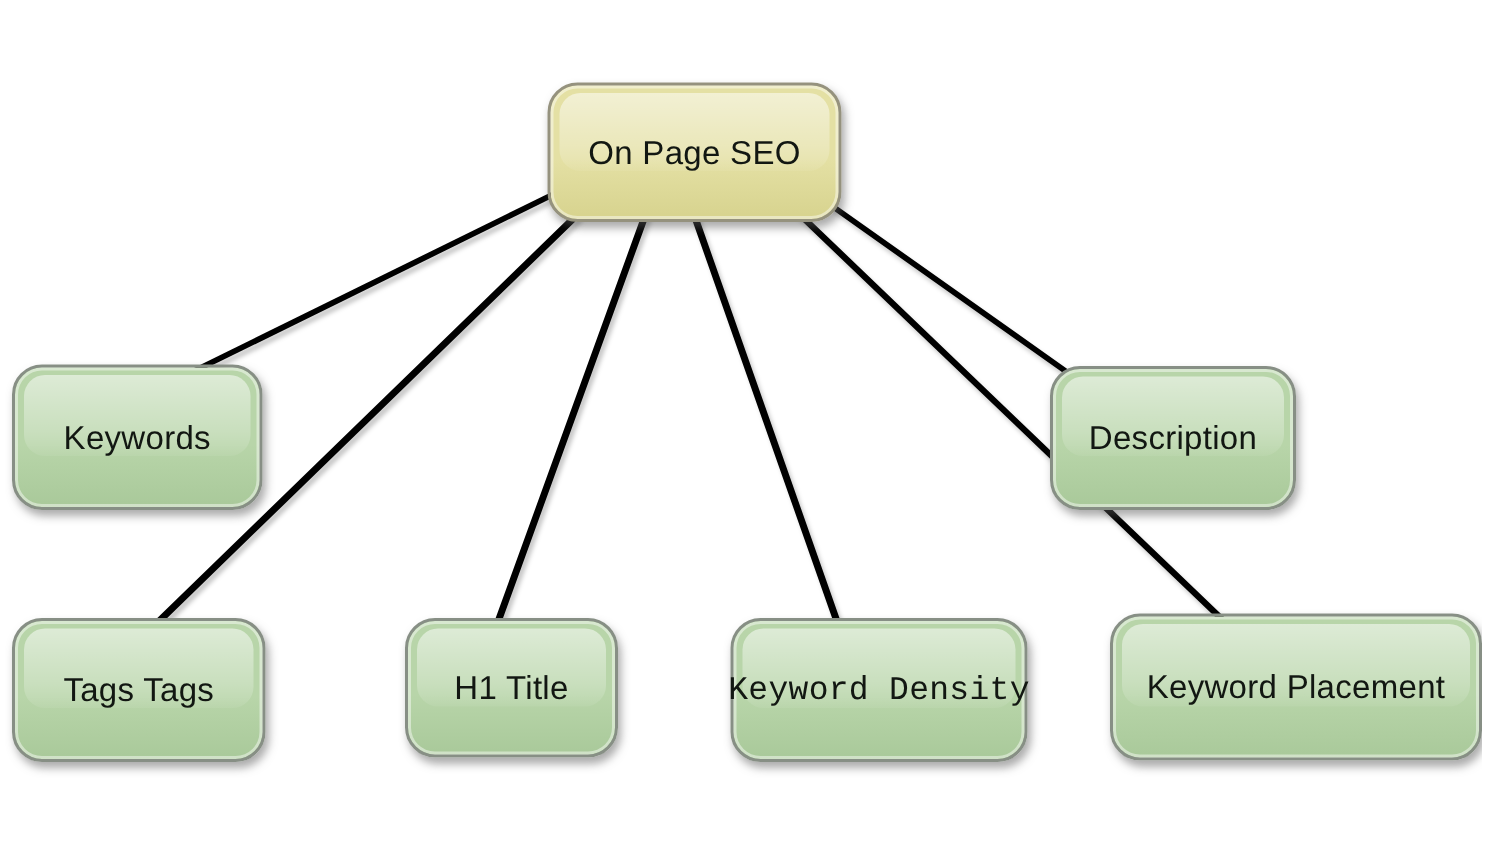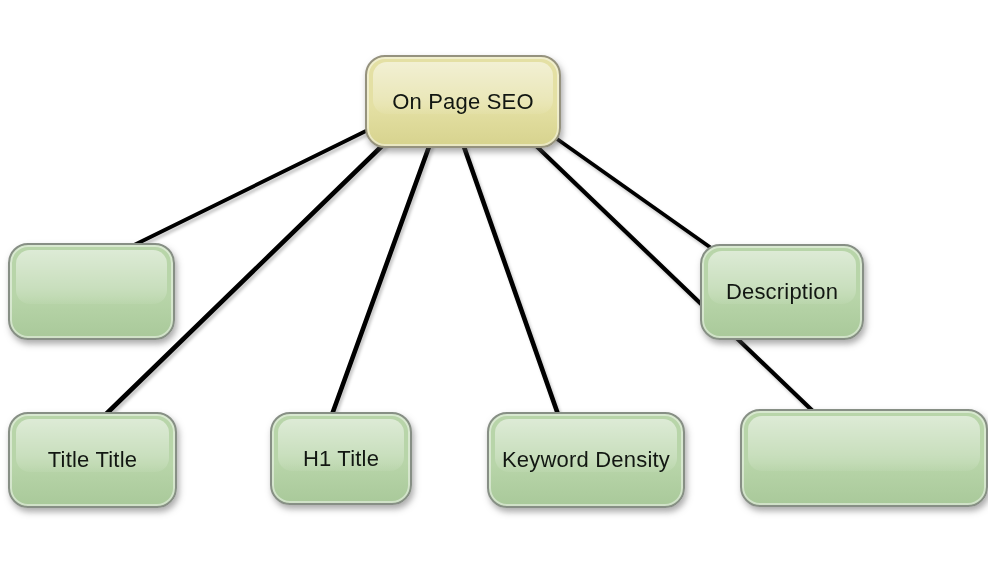--- a/index.html
+++ b/index.html
@@ -70,21 +70,21 @@
       var(--root-fill, #e3dfa0) 0%,
       var(--root-fill, #e3dfa0) 55%,
       var(--root-fill-dark, #d8d48f) 100%);
   }
   
   .n-root              { left: 365px; top: 55px;  width: 196px; height: 93px; }
   .n-keywords          { left: 8px;   top: 243px; width: 167px; height: 97px; }
   .n-description       { left: 700px; top: 244px; width: 164px; height: 96px; text-align: center; }
   .n-title-tags        { left: 8px;   top: 412px; width: 169px; height: 96px; }
   .n-h1-tags           { left: 270px; top: 412px; width: 142px; height: 93px; }
-  .n-keyword-density   { left: 487px; top: 412px; width: 198px; height: 96px; }
+  .n-keyword-density   { left: 487px; top: 412px; width: 198px; height: 96px; font-family: Liberation Mono, monospace; }
   .n-keyword-placement { left: 740px; top: 409px; width: 248px; height: 98px; }
 </style>
 </head>
 <body>
 
 <div class="canvas">
 
   <svg class="edges" width="1000" height="570" viewBox="0 0 1000 570">
     <line x1="372" y1="128" x2="124" y2="250" stroke-width="3.8"></line>
     <line x1="384" y1="144" x2="102" y2="418" stroke-width="4.6"></line>
@@ -94,39 +94,41 @@
     <line x1="530" y1="140" x2="818" y2="416" stroke-width="4.2"></line>
   </svg>
 
   <div class="node root n-root">
     <div class="gloss"></div>
     <span class="label">On Page SEO</span>
   </div>
 
   <div class="node child n-keywords">
     <div class="gloss"></div>
+    <span class="label">Keywords</span>
   </div>
 
   <div class="node child n-description">
     <div class="gloss"></div>
     <span class="label">Description</span>
   </div>
 
   <div class="node child n-title-tags">
     <div class="gloss"></div>
-    <span class="label">Title Title</span>
+    <span class="label">Tags Tags</span>
   </div>
 
   <div class="node child n-h1-tags">
     <div class="gloss"></div>
     <span class="label">H1 Title</span>
   </div>
 
   <div class="node child n-keyword-density">
     <div class="gloss"></div>
     <span class="label">Keyword Density</span>
   </div>
 
   <div class="node child n-keyword-placement">
     <div class="gloss"></div>
+    <span class="label">Keyword Placement</span>
   </div>
 
 </div>
 
 </body></html>

